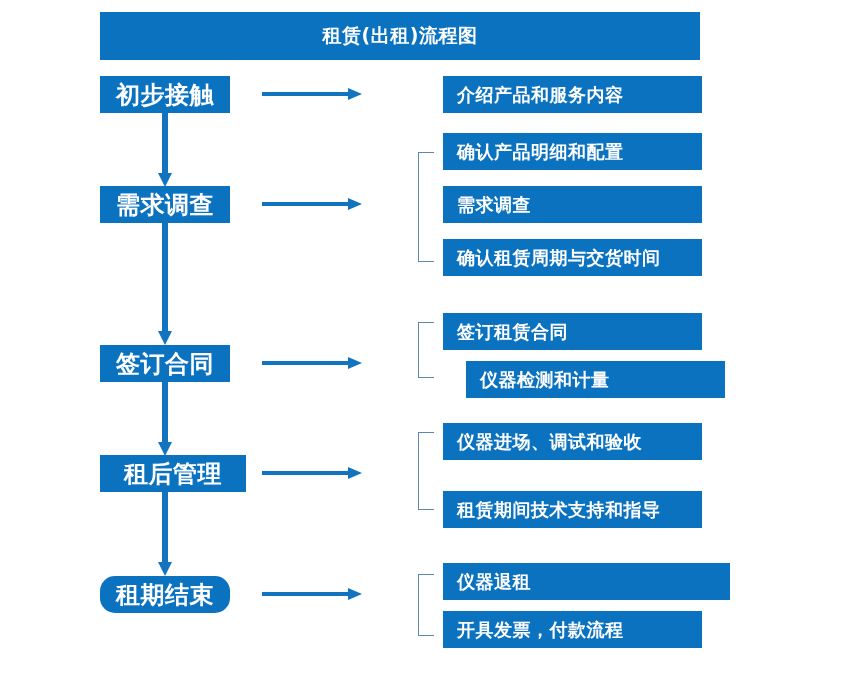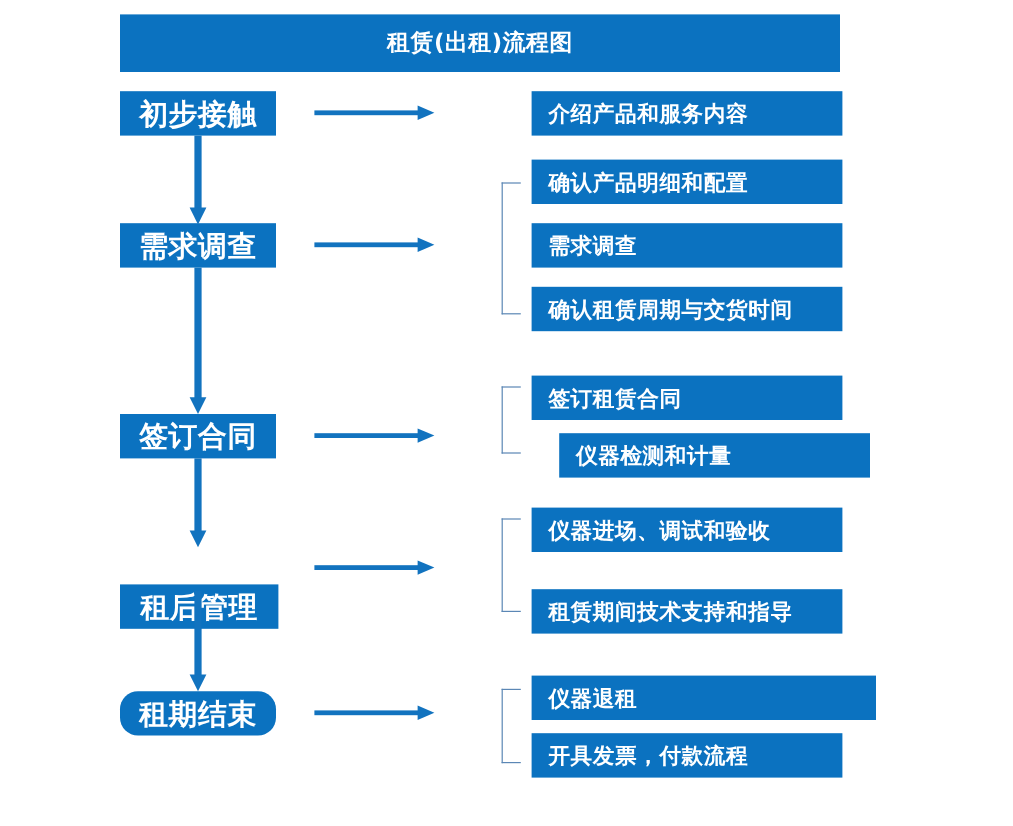--- a/index.html
+++ b/index.html
@@ -67,21 +67,21 @@
 <div id="canvas">
 
   <div class="box title-bar" style="left:100px; top:12px; width:600px; height:48px;text-align:right;">租赁(出租)流程图</div>
 
   <div class="box stage-box" style="left:100px; top:76px; width:130px; height:37px;">初步接触</div>
 
   <div class="box stage-box" style="left:100px; top:186px; width:130px; height:37px;">需求调查</div>
 
   <div class="box stage-box" style="left:100px; top:345px; width:130px; height:37px;">签订合同</div>
 
-  <div class="box stage-box" style="left:100px; top:455px; width:132px; height:37px;margin-top:32px;">租后管理</div>
+  <div class="box stage-box" style="left:100px; top:455px; width:146px; height:37px;">租后管理</div>
 
   <div class="box stage-box" style="left:100px; top:576px; width:130px; height:37px;border-radius:15px;">租期结束</div>
 
   <div class="arrow-v" style="left:158px; top:113px; height:74px;">
     <svg width="14" height="74" viewBox="0 0 14 74">
       <rect x="4" y="0" width="6" height="62" fill="#1273BF"></rect>
       <polygon points="0,60 14,60 7,74" fill="#1273BF"></polygon>
     </svg>
   </div>
 

